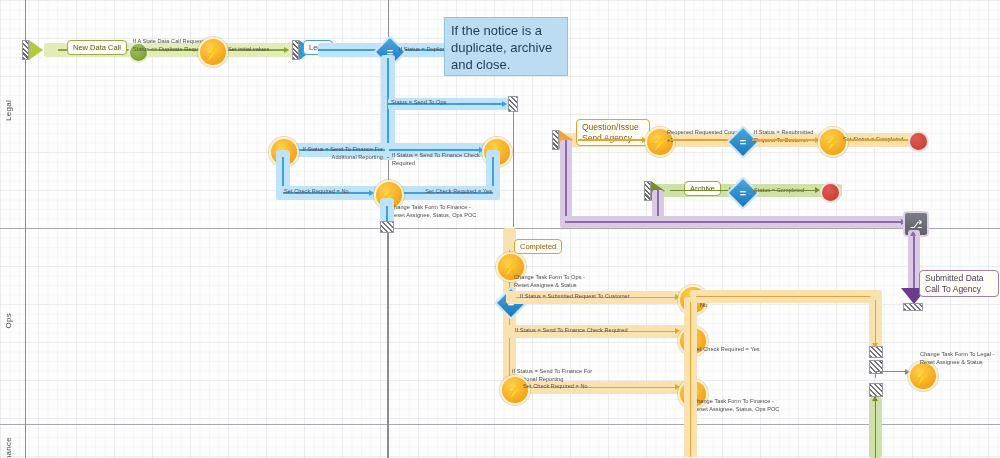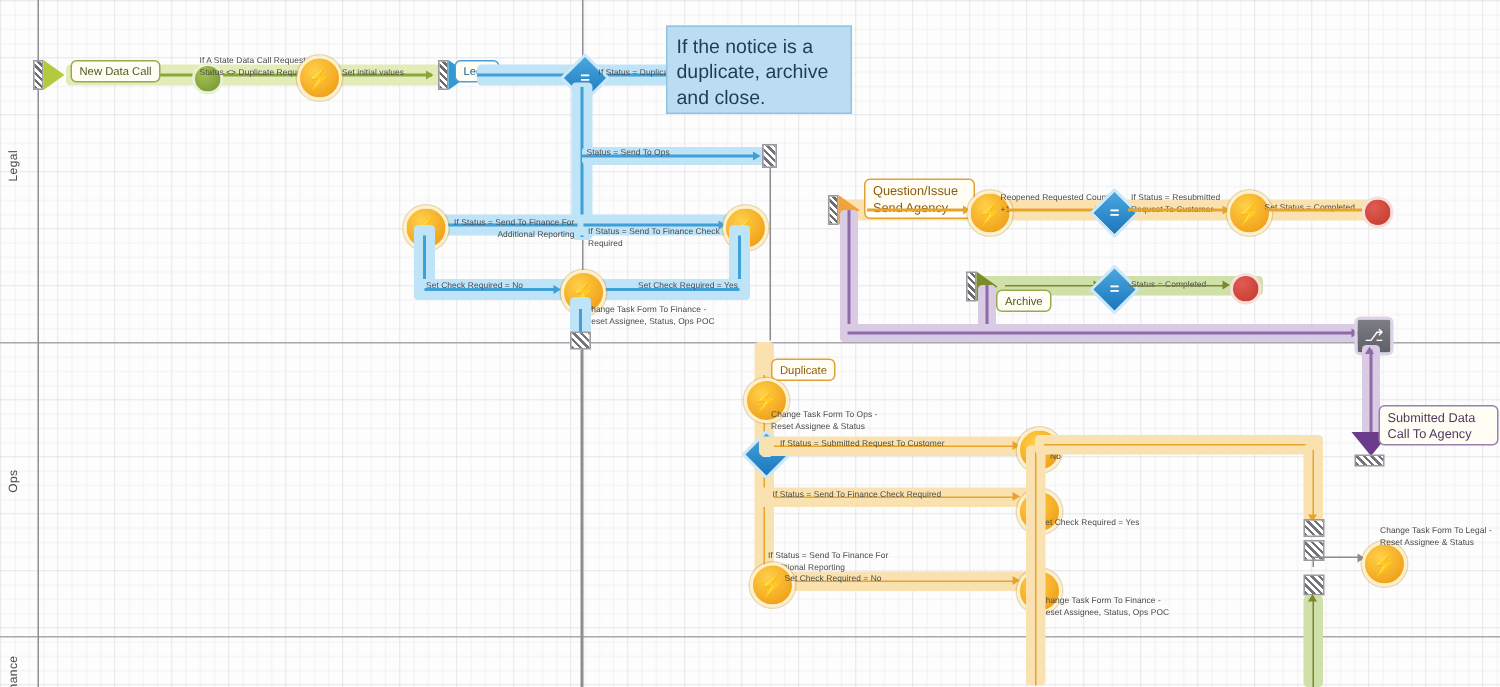--- a/index.html
+++ b/index.html
@@ -61,21 +61,21 @@
     background:repeating-linear-gradient(45deg,#6b6b70 0 1.6px,#ffffff 1.6px 3.4px);border:1px solid #9a9aa0;box-sizing:border-box;}
   .flag .pent{position:absolute;left:7px;top:0;width:0;height:0;
     border-top:10px solid transparent;border-bottom:10px solid transparent;}
 
   .stub{position:absolute;
     background:repeating-linear-gradient(45deg,#74747a 0 1.6px,#ffffff 1.6px 3.6px);
     border:1px solid #9a9aa0;box-sizing:border-box;}
 
   .tag{position:absolute;border-radius:4px;padding:2px 5px;font-size:7.5px;line-height:1.25;
     white-space:nowrap;background:#fffdf4;}
-  .tag.gt{border:1px solid #9aa84e;color:#4d5a1e;}
+  .tag.gt{border:1px solid #9aa84e;color:#4d5a1e;margin-left:20px;}
   .tag.bt{border:1px solid #4aa0d4;color:#175a82;}
   .tag.ot{border:1px solid #e0a236;color:#8a5b10;}
   .tag.pt{border:1px solid #9a7fb0;color:#4d3a5e;}
   .tag.big{font-size:8.5px;white-space:normal;}
 
   .lbl{position:absolute;font-size:5.6px;line-height:1.45;color:#4a4a4a;letter-spacing:.05px;}
   .lbl.r{text-align:right;}
 
   .note{position:absolute;background:#bcdcf2;border:1px solid #8fc3e4;}
   .note .nt{position:absolute;left:6px;top:5px;font-size:13px;color:#1d3d55;line-height:1.3;}
@@ -218,21 +218,21 @@
     </div>
   <div class="lbl" style="left:843px;top:135px;width:76px;">Set Status = Completed</div>
   <div class="ln ol" style="left:844px;top:139.2px;width:64px;height:1.4px;"></div>
   <div class="dot-red sm" style="left:908px;top:131px;"></div>
 
   <div class="pipe og" style="left:652px;top:184px;width:190px;height:13px;"></div>
   <div class="flag" style="left:644px;top:181px;width:28px;">
     <div class="hatch"></div>
     <div class="pent" style="border-left:14px solid #7b8c2b;"></div>
   </div>
-  <div class="tag gt" style="left:664px;top:193px;">Archive</div>
+  <div class="tag gt" style="left:664px;top:181px;">Archive</div>
   <div class="ln ogl" style="left:670px;top:189.8px;width:62px;height:1.3px;"></div>
   <div class="arrow r" style="left:729px;top:187.4px;border-left:5px solid #79872f;"></div>
   <div class="gate" style="left:731px;top:181px;">
       <span class="eq">=</span>
     </div>
   <div class="lbl" style="left:754px;top:186px;width:70px;">Status = Completed</div>
   <div class="ln ogl" style="left:752px;top:189.8px;width:66px;height:1.3px;"></div>
   <div class="arrow r" style="left:815px;top:187.4px;border-left:5px solid #79872f;"></div>
   <div class="dot-red sm" style="left:820px;top:182px;"></div>
 
@@ -254,21 +254,21 @@
   <div class="ln pl" style="left:913.3px;top:233px;width:1.4px;height:56px;"></div>
   <div class="arrow u" style="left:910.3px;top:231px;border-bottom:5px solid #8e6ba8;"></div>
 
   <div class="tri-purple" style="left:901px;top:288px;"></div>
   <div class="stub" style="left:903px;top:303px;width:20px;height:8px;"></div>
   <div class="tag pt big" style="left:919px;top:270px;width:68px;">Submitted Data Call To Agency</div>
 
   <div class="pipe o" style="left:503px;top:228px;width:13px;height:170px;"></div>
   <div class="ln ol" style="left:508.8px;top:250px;width:1.4px;height:148px;"></div>
 
-  <div class="tag ot" style="left:514px;top:239px;">Duplicate</div>
+  <div class="tag ot" style="left:514px;top:239px;">Completed</div>
 
   <div class="bolt" style="left:496px;top:252px;">
       <span>⚡</span>
     </div>
   <div class="lbl" style="left:514px;top:273px;width:78px;">Change Task Form To Ops - Reset Assignee &amp; Status</div>
 
   <div class="gate" style="left:499px;top:291px;">
       <span class="eq">=</span>
     </div>
 

